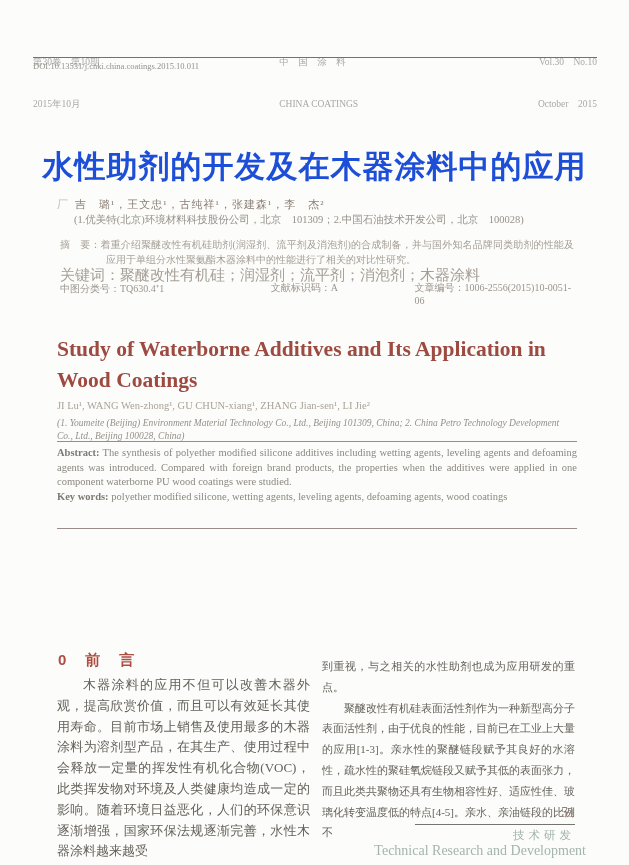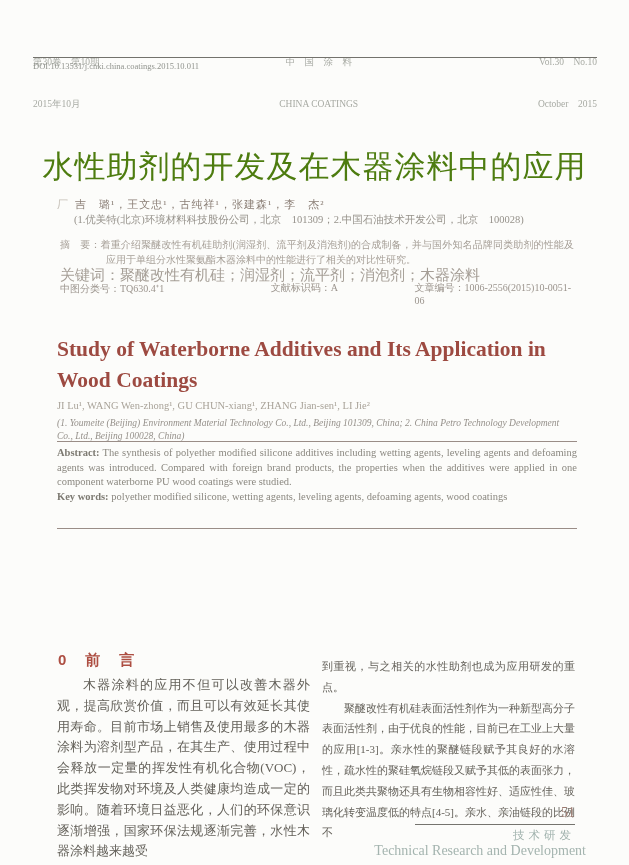--- a/index.html
+++ b/index.html
@@ -4,30 +4,30 @@
 <style>
   html,body{margin:0;padding:0;}
   body{width:629px;height:865px;background:#fbfbf8;font-family:"Liberation Serif",serif;
        -webkit-font-smoothing:antialiased;overflow:hidden;}
   .page{position:relative;width:629px;height:865px;background:#fcfcfa;}
 
   
   .jheader{position:absolute;left:33px;right:32px;top:27px;display:flex;
            justify-content:space-between;color:#a7aaa3;font-size:9.5px;line-height:14px;}
   .jheader .col{white-space:pre;}
-  .jheader .c-center{text-align:center;}
+  .jheader .c-center{}
   .jheader .c-right{text-align:right;}
   .header-rule{position:absolute;left:33px;right:32px;top:57px;border-top:1px solid #73726c;}
   .doi{position:absolute;left:33px;top:61px;font-size:8.5px;color:#90938d;
        font-family:"Liberation Serif",serif;}
 
   
   .title-cn{position:absolute;left:40px;right:40px;top:146px;text-align:center;
-            font-family:"Liberation Sans",sans-serif;font-weight:normal;font-size:31px;
-            letter-spacing:1px;color:#4d7c0f;}
+            font-family:"Liberation Sans",sans-serif;font-weight:bold;font-size:31px;
+            letter-spacing:1px;color:#1d4ed8;}
   .authors-cn{position:absolute;left:57px;top:197px;font-size:11px;color:#8a7e75;letter-spacing:1px;}
   .authors-cn .artifact{color:#c6c0b8;margin-right:6px;}
   .affil-cn{position:absolute;left:74px;top:213px;font-size:10.5px;color:#95918a;}
 
   
   .abs-cn{position:absolute;left:60px;right:55px;top:237px;font-size:10px;line-height:15px;
           color:#a59e96;text-align:justify;padding-left:46px;text-indent:-46px;}
   .kw-cn{position:absolute;left:60px;right:55px;top:266px;font-size:15px;color:#a59e96;}
   .clc-row{position:absolute;left:60px;right:55px;top:281px;font-size:10px;color:#9b948d;
            display:flex;}

